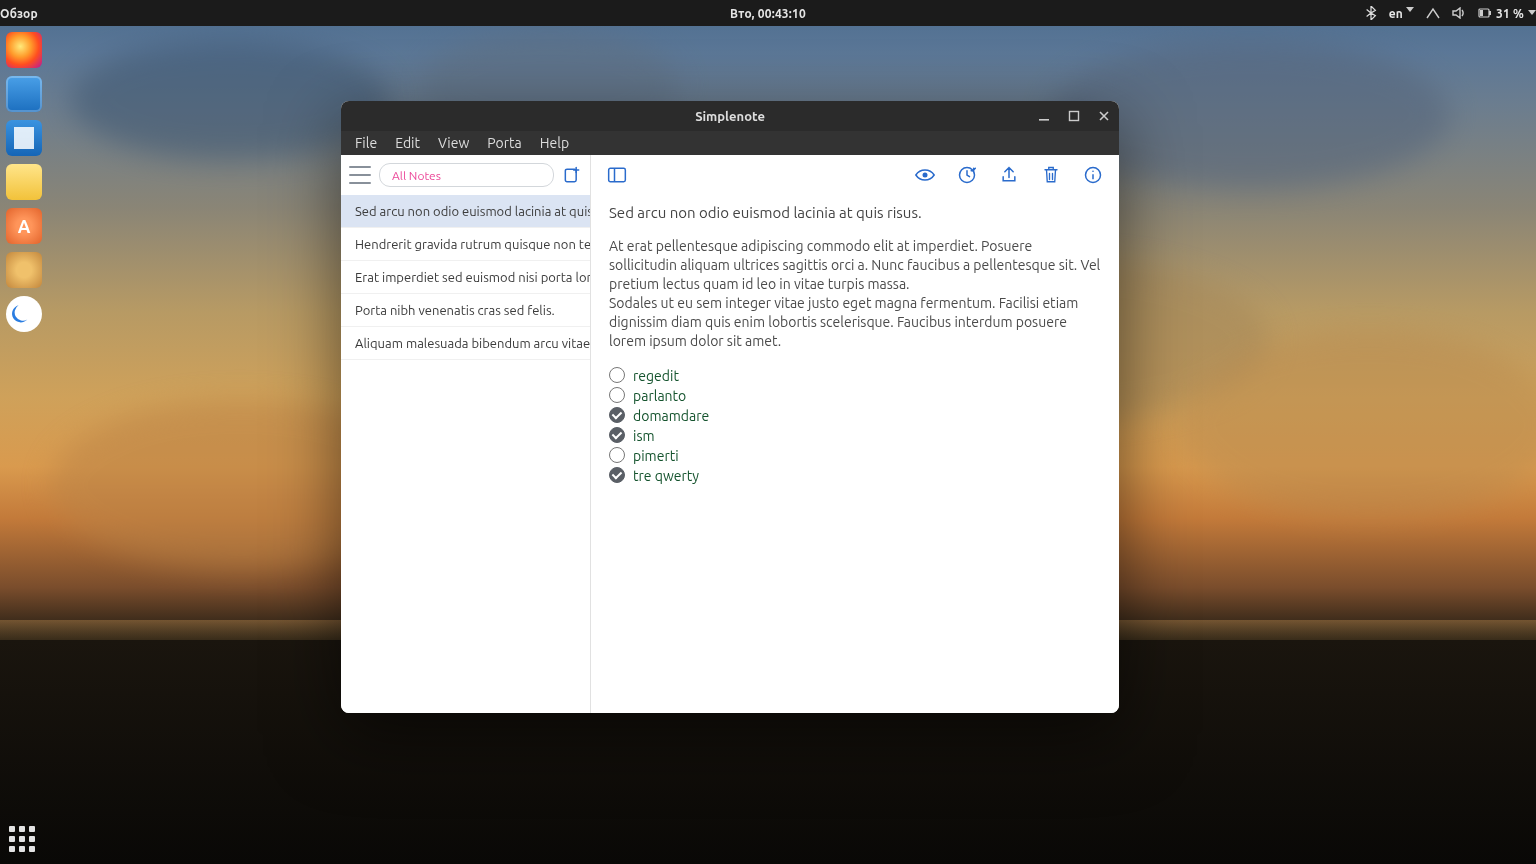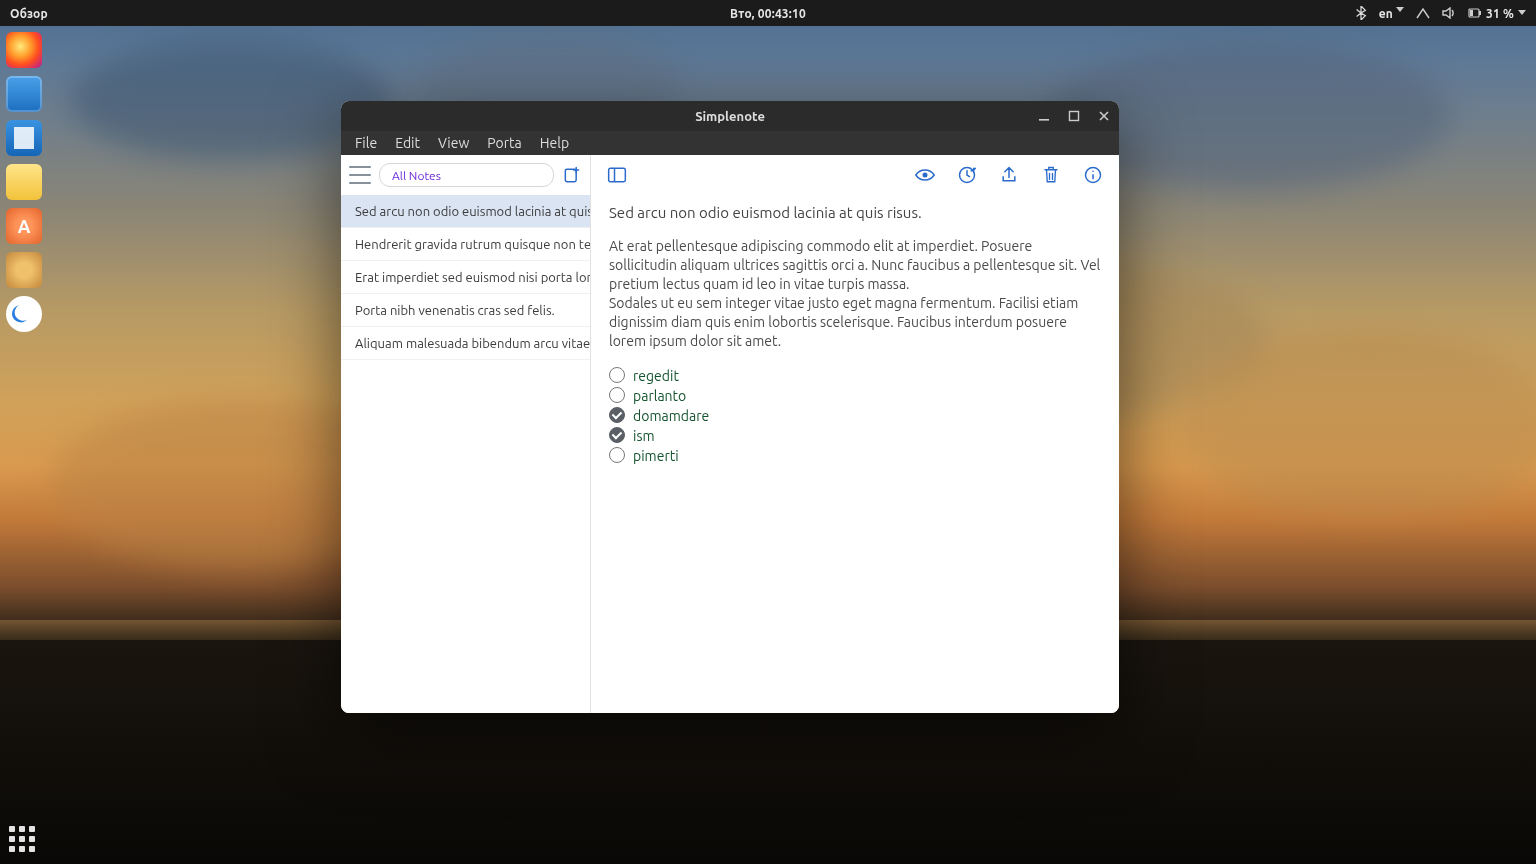--- a/index.html
+++ b/index.html
@@ -18,21 +18,21 @@
   .c1{left:70px;top:40px;width:320px;height:120px;background:#3e5670;}
   .c2{left:420px;top:30px;width:260px;height:110px;background:#5e6f82;}
   .c3{left:1050px;top:40px;width:400px;height:150px;background:#54647a;}
   .c4{left:850px;top:260px;width:420px;height:160px;background:#a28558;opacity:.5;}
   .c5{left:50px;top:400px;width:380px;height:170px;background:#b98246;opacity:.5;}
   .c6{left:1180px;top:330px;width:380px;height:190px;background:#b7894e;opacity:.45;}
   .ground{position:absolute;left:0;right:0;top:640px;height:224px;background:linear-gradient(to bottom,#1a150e 0%,#090806 100%);}
   .water{position:absolute;left:0;right:0;top:620px;height:40px;background:linear-gradient(to bottom,rgba(214,159,90,.35),rgba(20,15,8,.9));}
 
   
-  #topbar{position:absolute;top:0;left:0;right:0;height:26px;background:#1b1b1b;color:#e6e6e6;font-size:12px;font-weight:600;display:flex;align-items:center;justify-content:space-between;padding:0 10px;box-sizing:border-box;letter-spacing:.2px;z-index:10;}
+  #topbar{position:absolute;top:0;left:0;right:0;height:26px;background:#1b1b1b;color:#e6e6e6;font-size:12px;font-weight:600;display:flex;align-items:center;justify-content:space-between;padding:0 0;box-sizing:border-box;letter-spacing:.2px;z-index:10;}
   #topbar .center{position:absolute;left:50%;transform:translateX(-50%);}
   #topbar .right{display:flex;align-items:center;gap:12px;}
   #topbar .ico{display:inline-flex;align-items:center;}
   #topbar svg{display:block;}
 
   
   #dock{position:absolute;left:0;top:26px;bottom:0;width:48px;display:flex;flex-direction:column;align-items:center;padding-top:6px;gap:8px;z-index:5;}
   .dock-item{width:36px;height:36px;border-radius:6px;display:flex;align-items:center;justify-content:center;}
   .di-firefox{background:radial-gradient(circle at 40% 40%,#ffea7a 0%,#ff9b2b 35%,#ff4e1f 60%,#b5179e 100%);}
   .di-files{background:linear-gradient(#4aa0e8,#1c6fbf);box-shadow:inset 0 0 0 2px rgba(255,255,255,.25);}
@@ -57,21 +57,21 @@
   #menubar{height:24px;background:#333;color:#ddd;display:flex;align-items:center;padding:0 6px;font-size:14px;gap:2px;}
   #menubar span{padding:3px 8px;border-radius:3px;cursor:default;}
 
   #app-body{flex:1;display:flex;background:#fff;}
 
   
   #sidebar{width:249px;border-right:1px solid #e1e1e1;display:flex;flex-direction:column;}
   #sb-toolbar{height:40px;display:flex;align-items:center;padding:0 8px;gap:8px;}
   .hamburger{width:22px;height:18px;display:flex;flex-direction:column;justify-content:space-between;}
   .hamburger span{height:2px;background:#88909a;border-radius:1px;}
-  #search{flex:1;height:22px;border:1px solid #d3d7db;border-radius:11px;padding:0 12px;font-size:12px;color:#6d28d9;display:flex;align-items:center;background:#fff;}
+  #search{flex:1;height:22px;border:1px solid #d3d7db;border-radius:11px;padding:0 12px;font-size:12px;color:#ec4899;display:flex;align-items:center;background:#fff;}
   .new-note-ico{color:#3072d6;}
   #note-list{flex:1;overflow:hidden;}
   .note-row{height:32px;padding:0 14px;display:flex;align-items:center;font-size:13px;color:#3b3b3b;white-space:nowrap;overflow:hidden;text-overflow:ellipsis;cursor:default;border-bottom:1px solid #f0f0f0;}
   .note-row.selected{background:#dbe4f3;}
 
   
   #editor{flex:1;display:flex;flex-direction:column;}
   #ed-toolbar{height:40px;display:flex;align-items:center;justify-content:space-between;padding:0 16px;color:#2a6bcc;}
   #ed-toolbar .left,#ed-toolbar .right{display:flex;align-items:center;gap:22px;}
   .tb-ico{width:20px;height:20px;display:flex;align-items:center;justify-content:center;}
@@ -287,18 +287,22 @@
               <span>domamdare</span>
             </div>
           <div class="check-row">
               <span class="chk done"></span>
               <span>ism</span>
             </div>
           <div class="check-row">
               <span class="chk"></span>
               <span>pimerti</span>
             </div>
+          <div class="check-row">
+              <span class="chk done"></span>
+              <span>tre qwerty</span>
+            </div>
         </div>
       </div>
 
     </div>
   </div>
 </div>
 
 </body></html>

